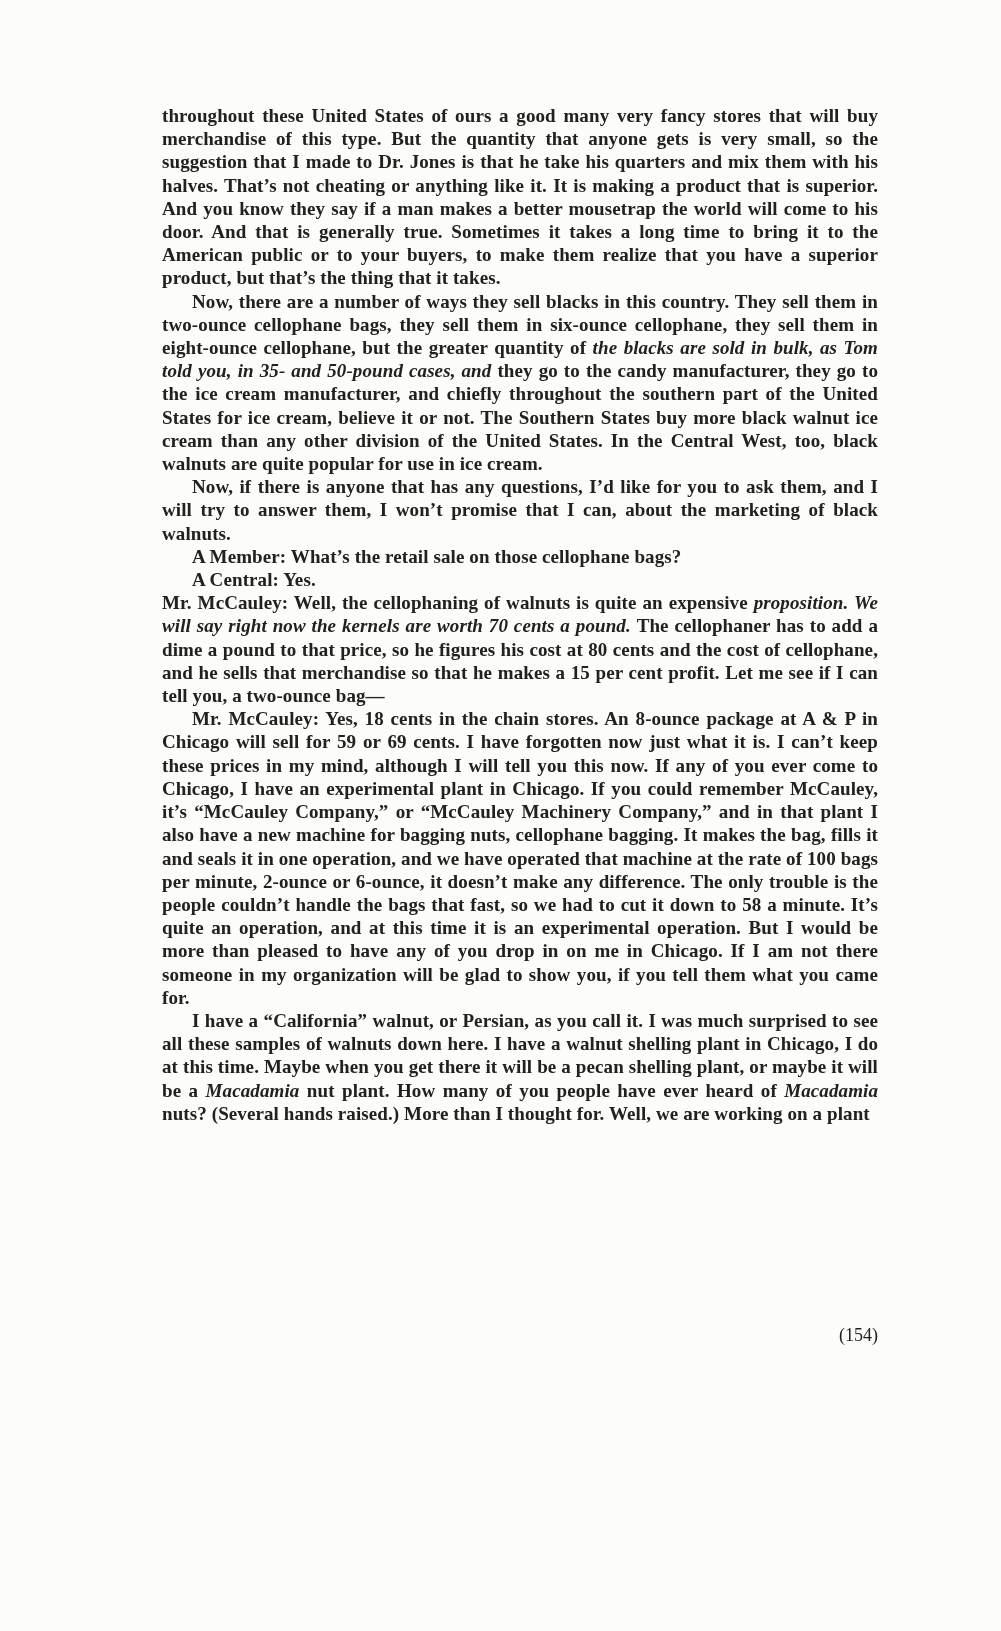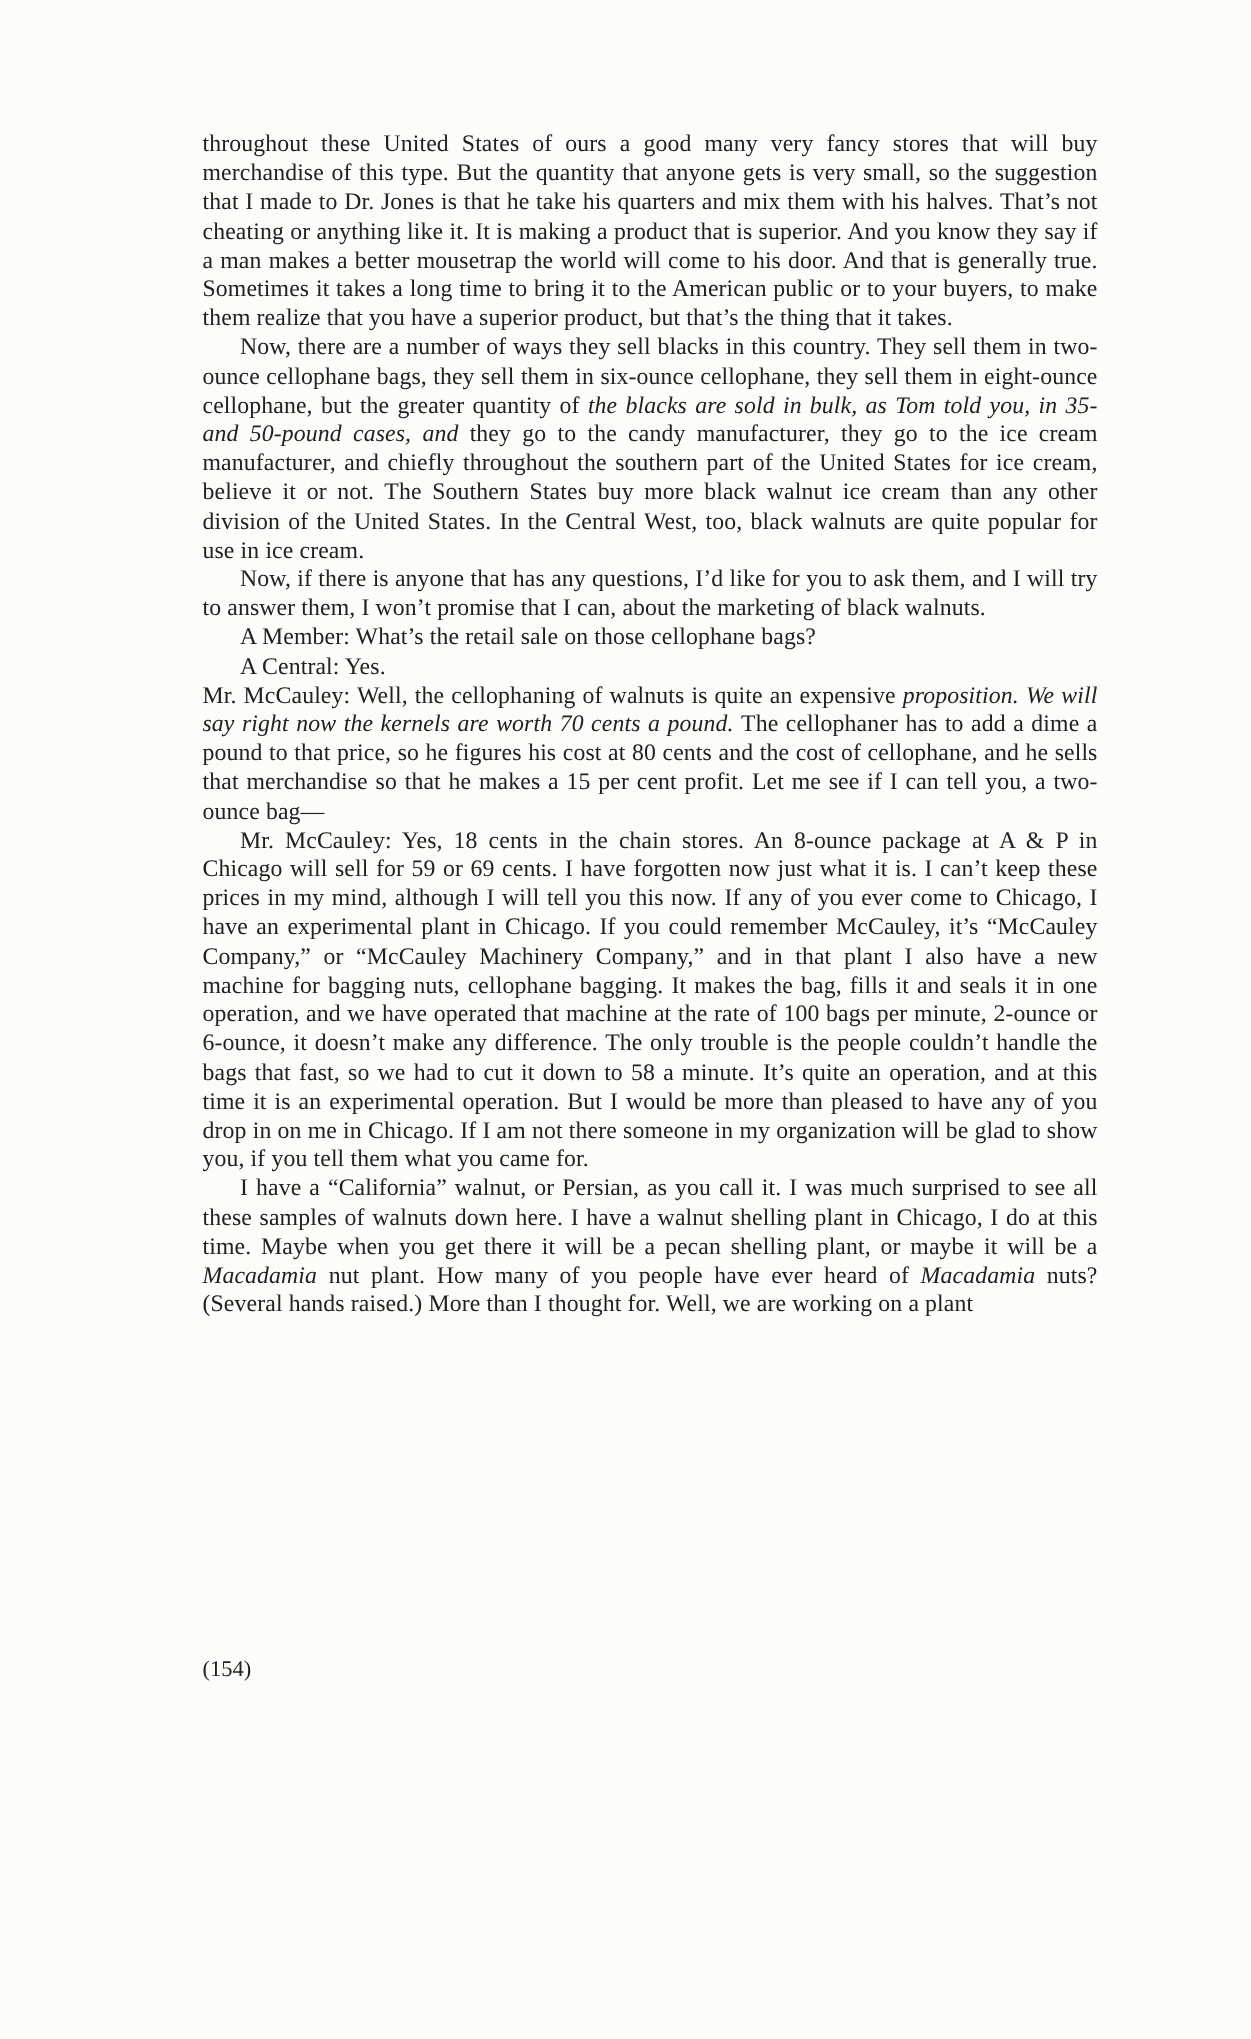--- a/index.html
+++ b/index.html
@@ -26,33 +26,34 @@
     top: 104px;
     width: 716px;
     font-size: 19px;
     line-height: 23.2px;
     text-align: justify;
     letter-spacing: 0.1px;
   }
   .para {
     margin: 0;
     text-indent: 30px;
+    font-weight: bold;
   }
   .para.flush {
     text-indent: 0;
   }
   .italic {
     font-style: italic;
   }
   .page-number {
     position: absolute;
     left: 162px;
     top: 1325px;
     width: 716px;
-    text-align: left;
+    text-align: right;
     font-size: 18px;
     color: #222120;
   }
 </style>
 </head>
 <body>
 
 <div class="page">
   <div class="text-block">
 

